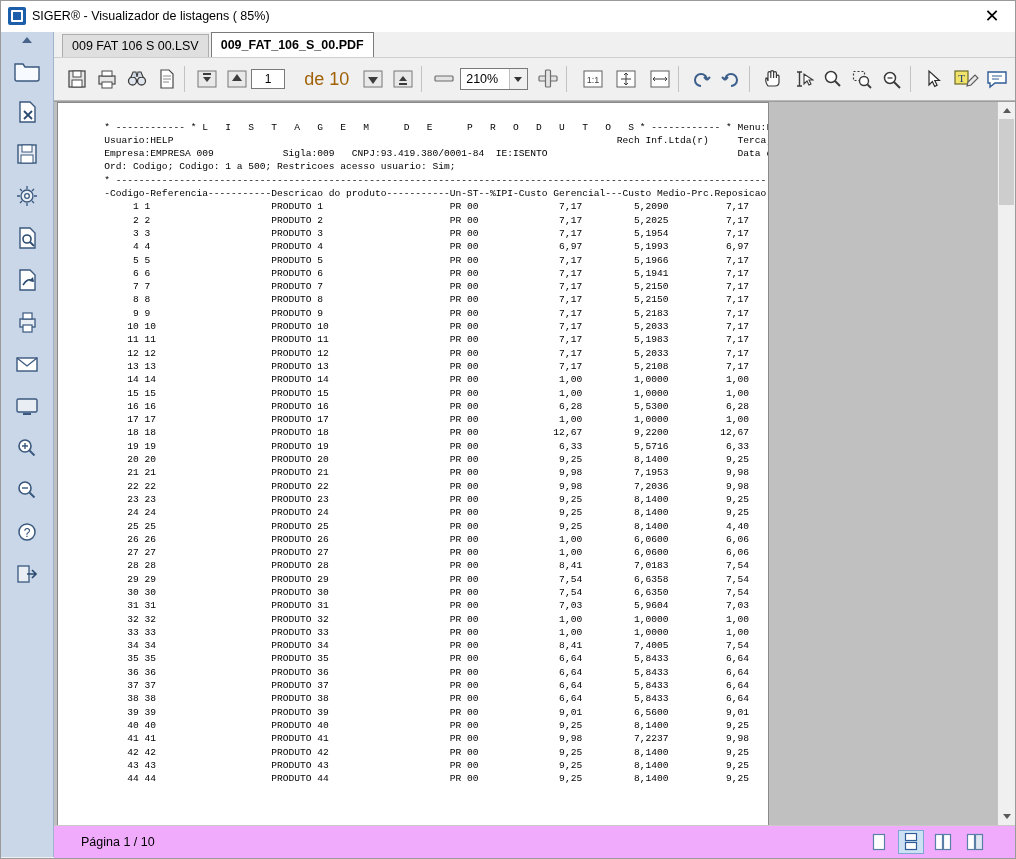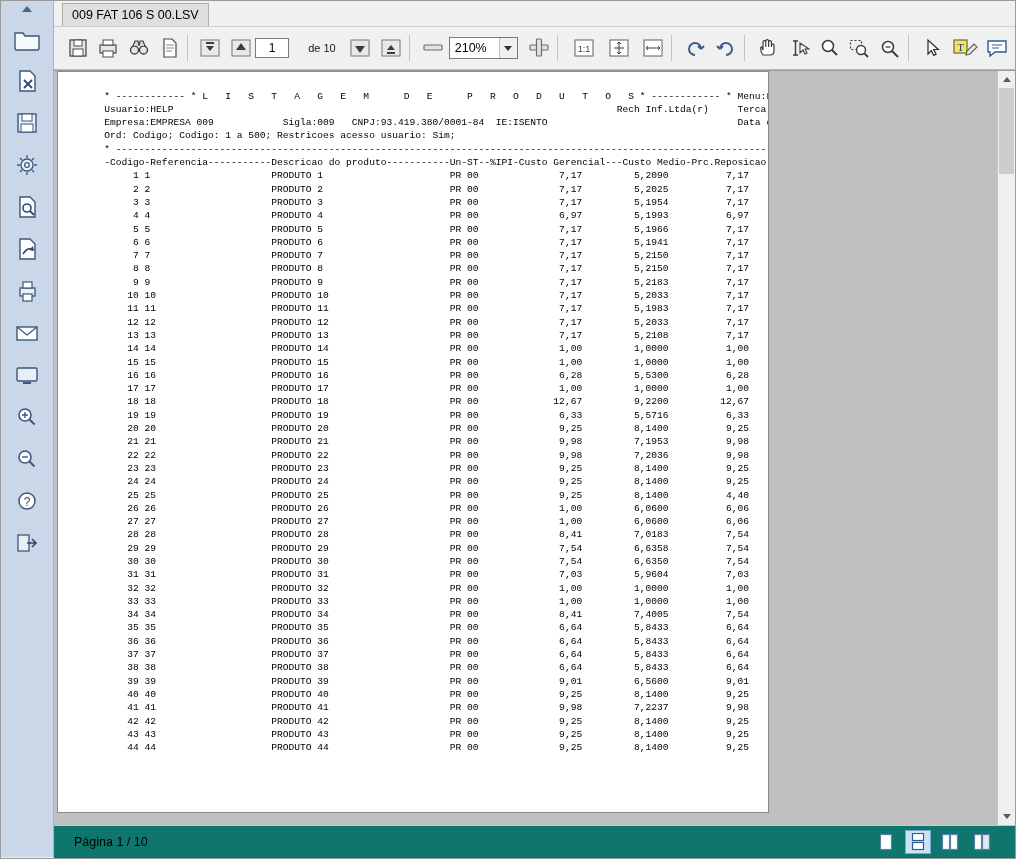--- a/index.html
+++ b/index.html
@@ -168,23 +168,23 @@
     width: 34px; height: 20px;
     border: 1px solid #7a7a7a;
     background: #ffffff;
     font-size: 12px;
     font-family: "Liberation Sans", sans-serif;
     text-align: center;
     box-sizing: border-box;
     padding: 0;
   }
   .page-of {
-    font-size: 11px;
+    font-size: 18px;
     margin: 0 6px 0 17px;
-    color: #0f172a;
+    color: #a16207;
     white-space: nowrap;
   }
   .zoom-box {
     height: 22px;
     width: 72px;
     border: 1px solid #7a7a7a;
     background: #ffffff;
     display: flex;
     align-items: center;
     font-size: 12.5px;
@@ -260,25 +260,25 @@
     position: absolute;
     left: 1px; right: 1px; top: 0;
     height: 86px;
     background: #cdcdcd;
   }
   .tri-s-up { width:0;height:0;border-left:4px solid transparent;border-right:4px solid transparent;border-bottom:5px solid #5a5a5a; }
   .tri-s-dn { width:0;height:0;border-left:4px solid transparent;border-right:4px solid transparent;border-top:5px solid #5a5a5a; }
   
   .status-bar {
     height: 32px;
-    background: #0f766e;
+    background: #f0abfc;
     border-top: 1px solid #c9c9c9;
     display: flex;
     align-items: center;
-    padding: 0 20px;
+    padding: 0 27px;
     flex: 0 0 auto;
   }
   .status-text {
     font-size: 12.5px;
     color: #000;
   }
   .status-right {
     margin-left: auto;
     display: flex;
     align-items: center;
@@ -300,20 +300,25 @@
     border-right: 1px solid #9fb3cc;
     flex: 0 0 auto;
   }
   .bottom-row { display: flex; flex: 0 0 auto; }
 </style>
 </head>
 <body>
 
 <div class="app-window">
 
+  <div class="title-bar">
+    <div class="title-icon"></div>
+    <div class="title-text">SIGER® - Visualizador de listagens ( 85%)</div>
+    <div class="title-close">✕</div>
+  </div>
 
   <div class="body-row">
 
     <div class="rail">
       <div class="rail-scroll-up">
           <div class="tri-up"></div>
         </div>
 
       <div class="rail-btn">
         <svg width="30" height="26" viewBox="0 0 30 26">
@@ -400,20 +405,21 @@
             <rect x="6" y="5" width="11" height="16" fill="#e9eef5" stroke="#3a587d" stroke-width="1.3"></rect>
             <path d="M15 13 h9 M20 9 l4 4 l-4 4" fill="none" stroke="#2b4a70" stroke-width="1.7"></path>
           </svg>
       </div>
     </div>
 
     <div class="content-col">
 
       <div class="tab-strip">
         <div class="tab">009 FAT 106 S 00.LSV</div>
+        <div class="tab active">009_FAT_106_S_00.PDF</div>
       </div>
 
       <div class="toolbar">
         <div class="tb-btn">
           <svg width="22" height="22" viewBox="0 0 22 22">
               <rect x="3" y="3" width="16" height="16" fill="#e7e7e7" stroke="#4a4a4a" stroke-width="1.3"></rect>
               <rect x="7" y="3" width="8" height="6" fill="#fff" stroke="#4a4a4a" stroke-width="1"></rect>
               <rect x="6" y="12" width="10" height="7" fill="#fff" stroke="#4a4a4a" stroke-width="1"></rect>
             </svg>
         </div>

